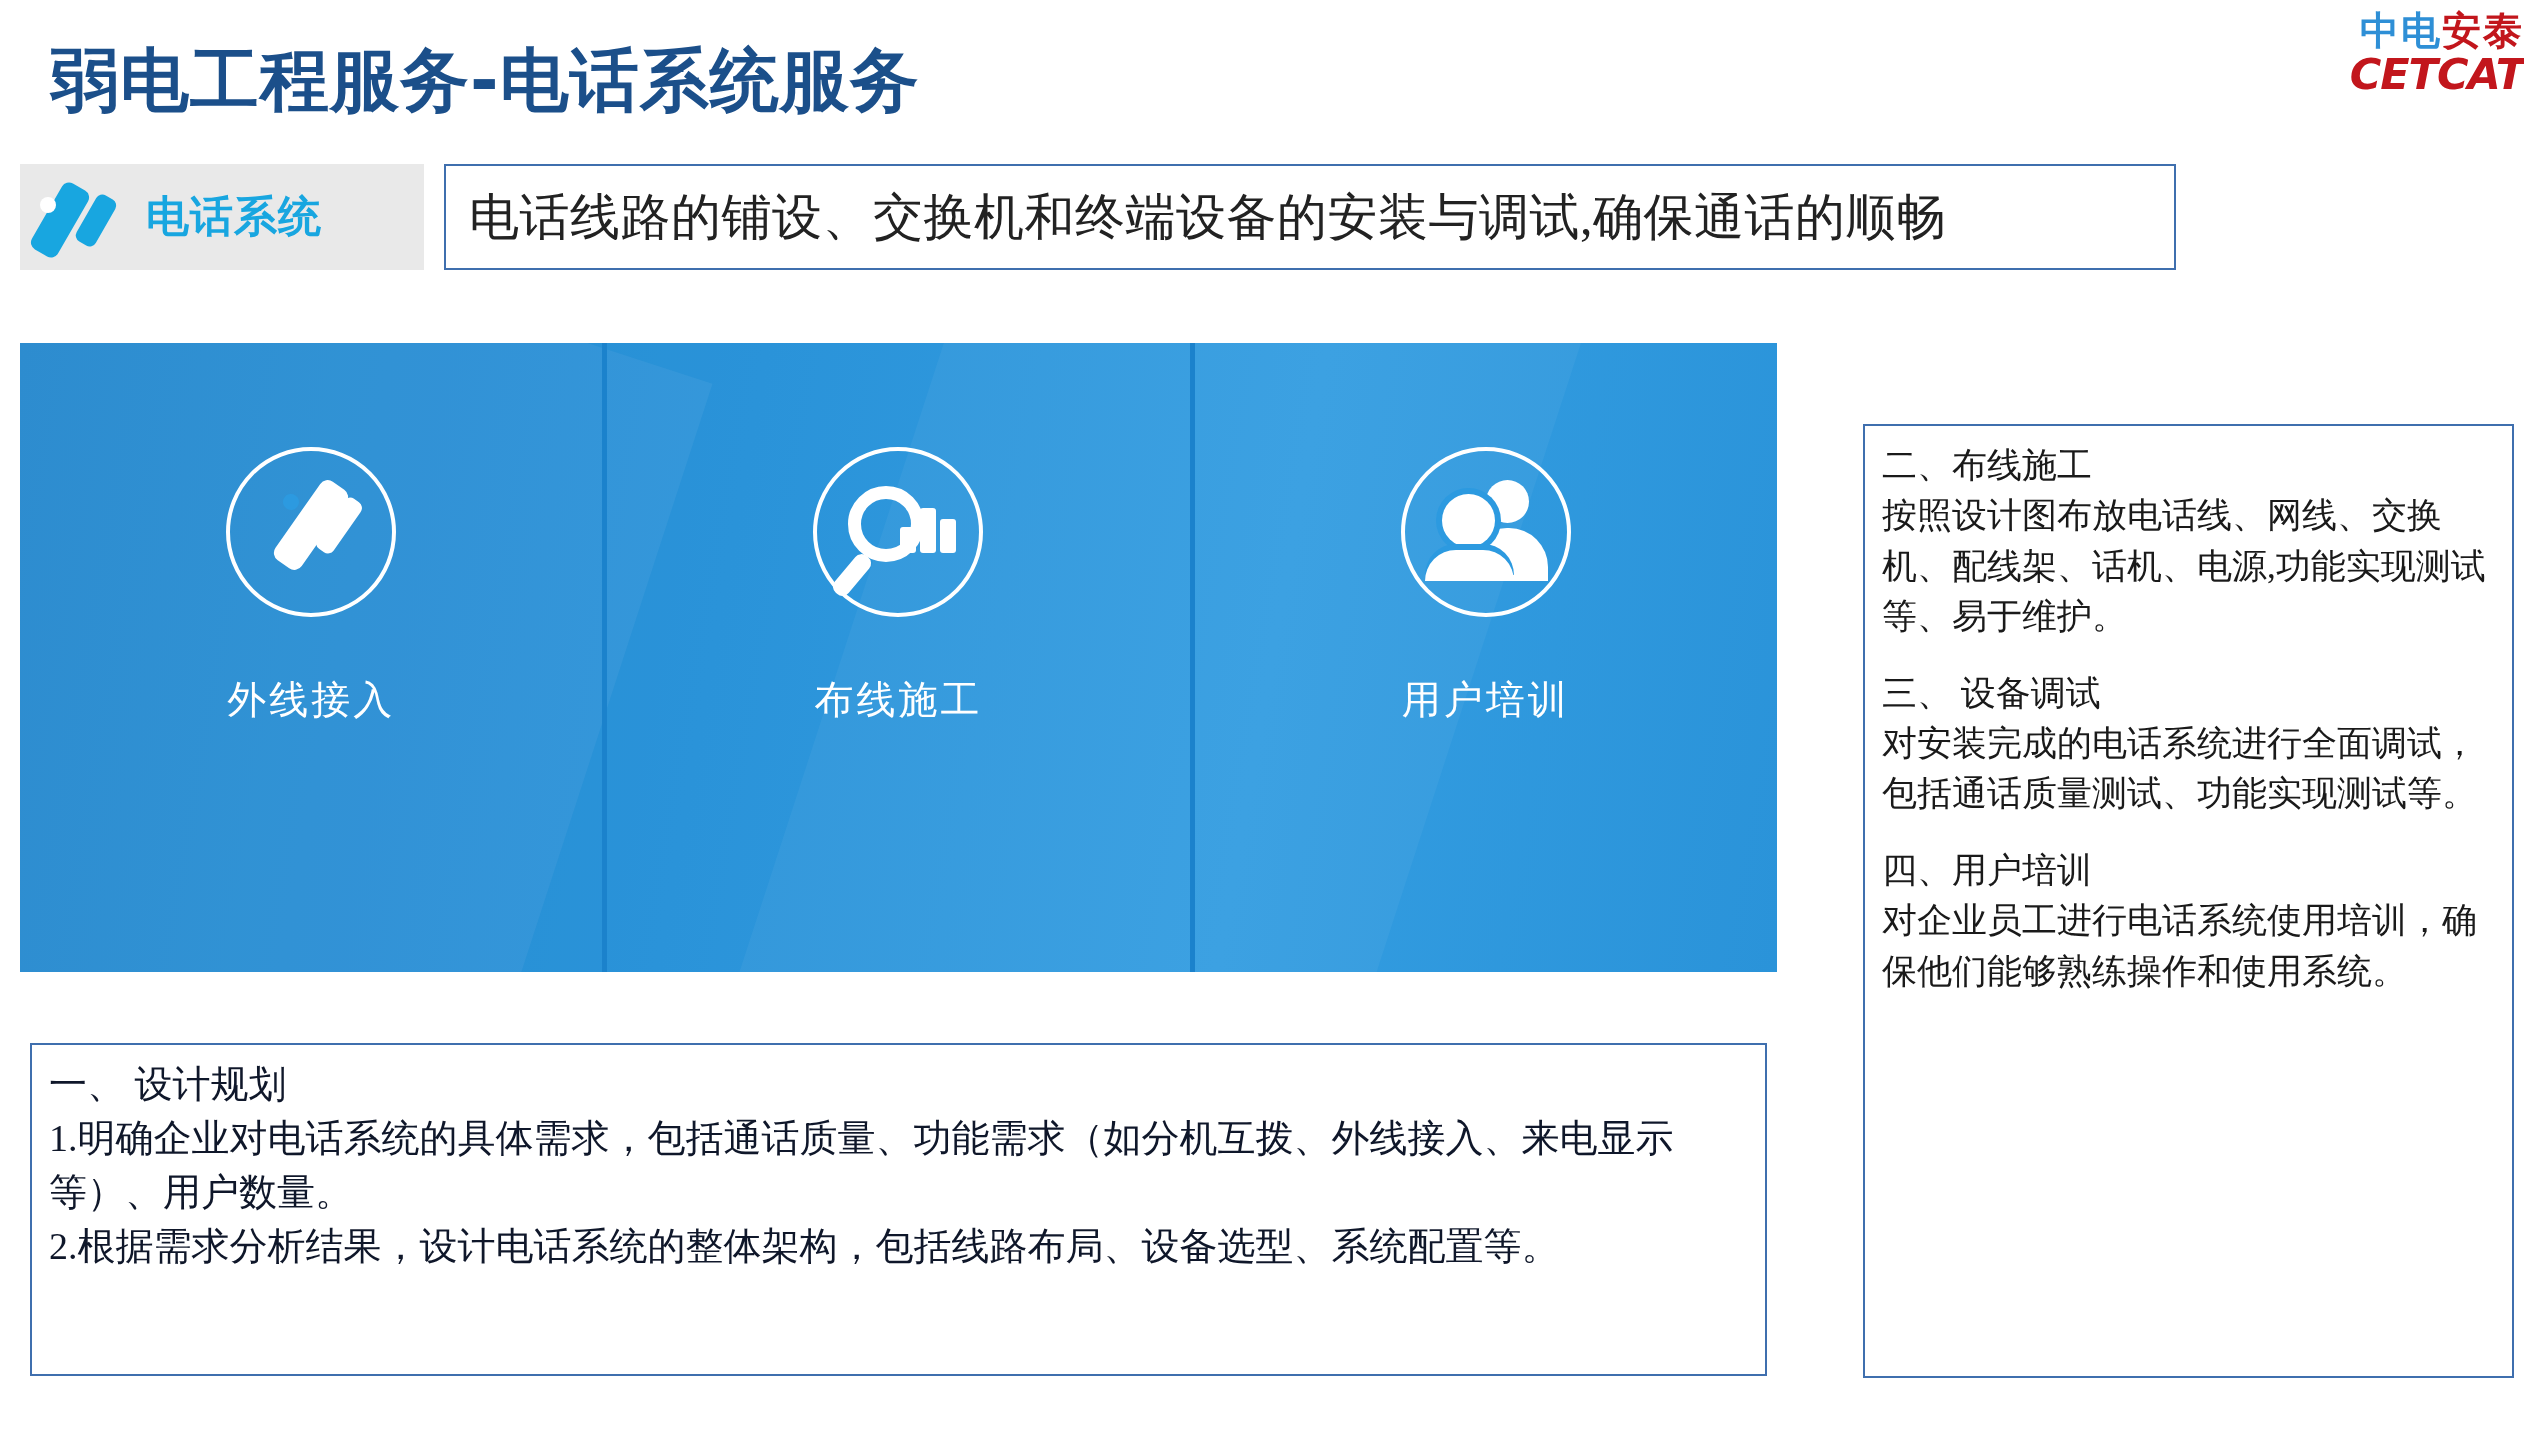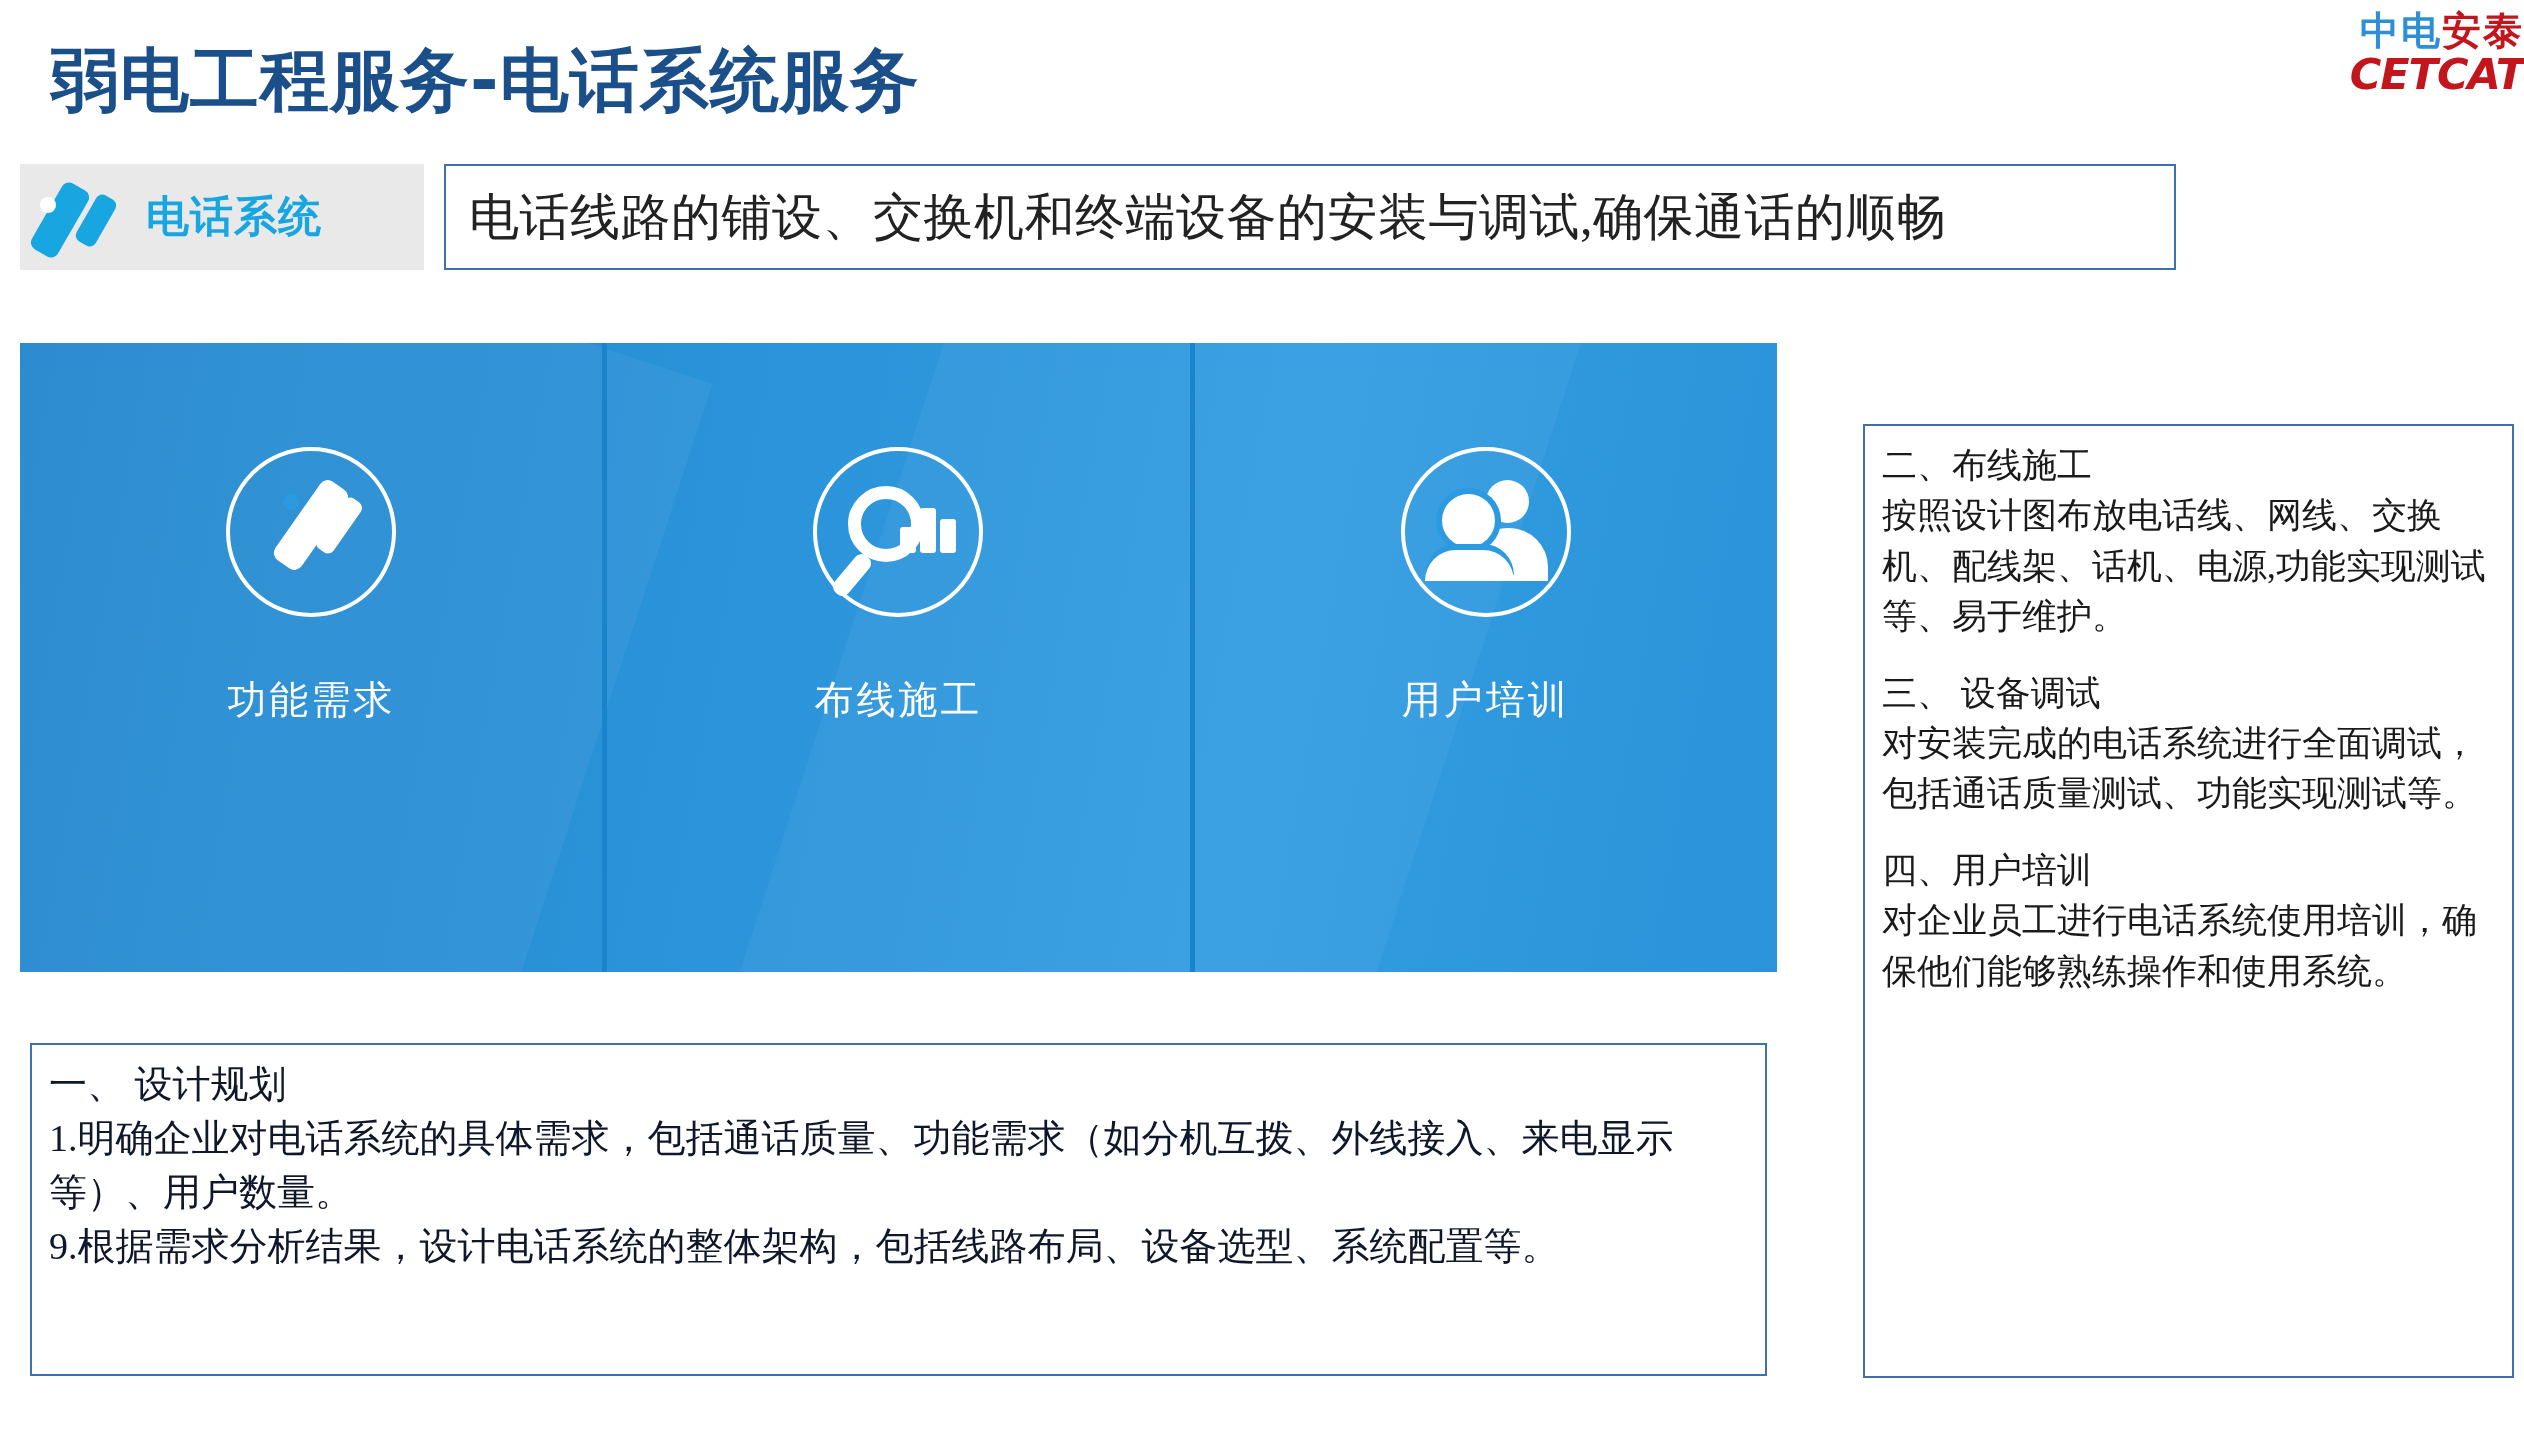--- a/index.html
+++ b/index.html
@@ -304,21 +304,21 @@
   <div class="sheen"></div>
   <div class="sheen2"></div>
   <div class="steps-row">
 
     <div class="step">
       <div class="step-icon">
         <div class="ic pen-long"></div>
         <div class="ic pen-short"></div>
         <div class="ic pen-dot"></div>
       </div>
-      <div class="step-label">功能需求</div>
+      <div class="step-label">外线接入</div>
     </div>
 
     <div class="step">
       <div class="step-icon">
         <div class="ic mag-ring"></div>
         <div class="ic mag-handle"></div>
         <div class="ic bar-a"></div>
         <div class="ic bar-b"></div>
         <div class="ic bar-c"></div>
       </div>
@@ -335,21 +335,21 @@
       </div>
       <div class="step-label">用户培训</div>
     </div>
 
   </div>
 </div>
 
 <div class="box-left">
   <p>一、 设计规划</p>
   <p>1.明确企业对电话系统的具体需求，包括通话质量、功能需求（如分机互拨、外线接入、来电显示等）、用户数量。</p>
-  <p>9.根据需求分析结果，设计电话系统的整体架构，包括线路布局、设备选型、系统配置等。</p>
+  <p>2.根据需求分析结果，设计电话系统的整体架构，包括线路布局、设备选型、系统配置等。</p>
 </div>
 
 <div class="box-right">
   <p>二、布线施工</p>
   <p>按照设计图布放电话线、网线、交换机、配线架、话机、电源,功能实现测试等、易于维护。</p>
   <div class="gap"></div>
   <p>三、 设备调试</p>
   <p>对安装完成的电话系统进行全面调试，包括通话质量测试、功能实现测试等。</p>
   <div class="gap"></div>
   <p>四、用户培训</p>

